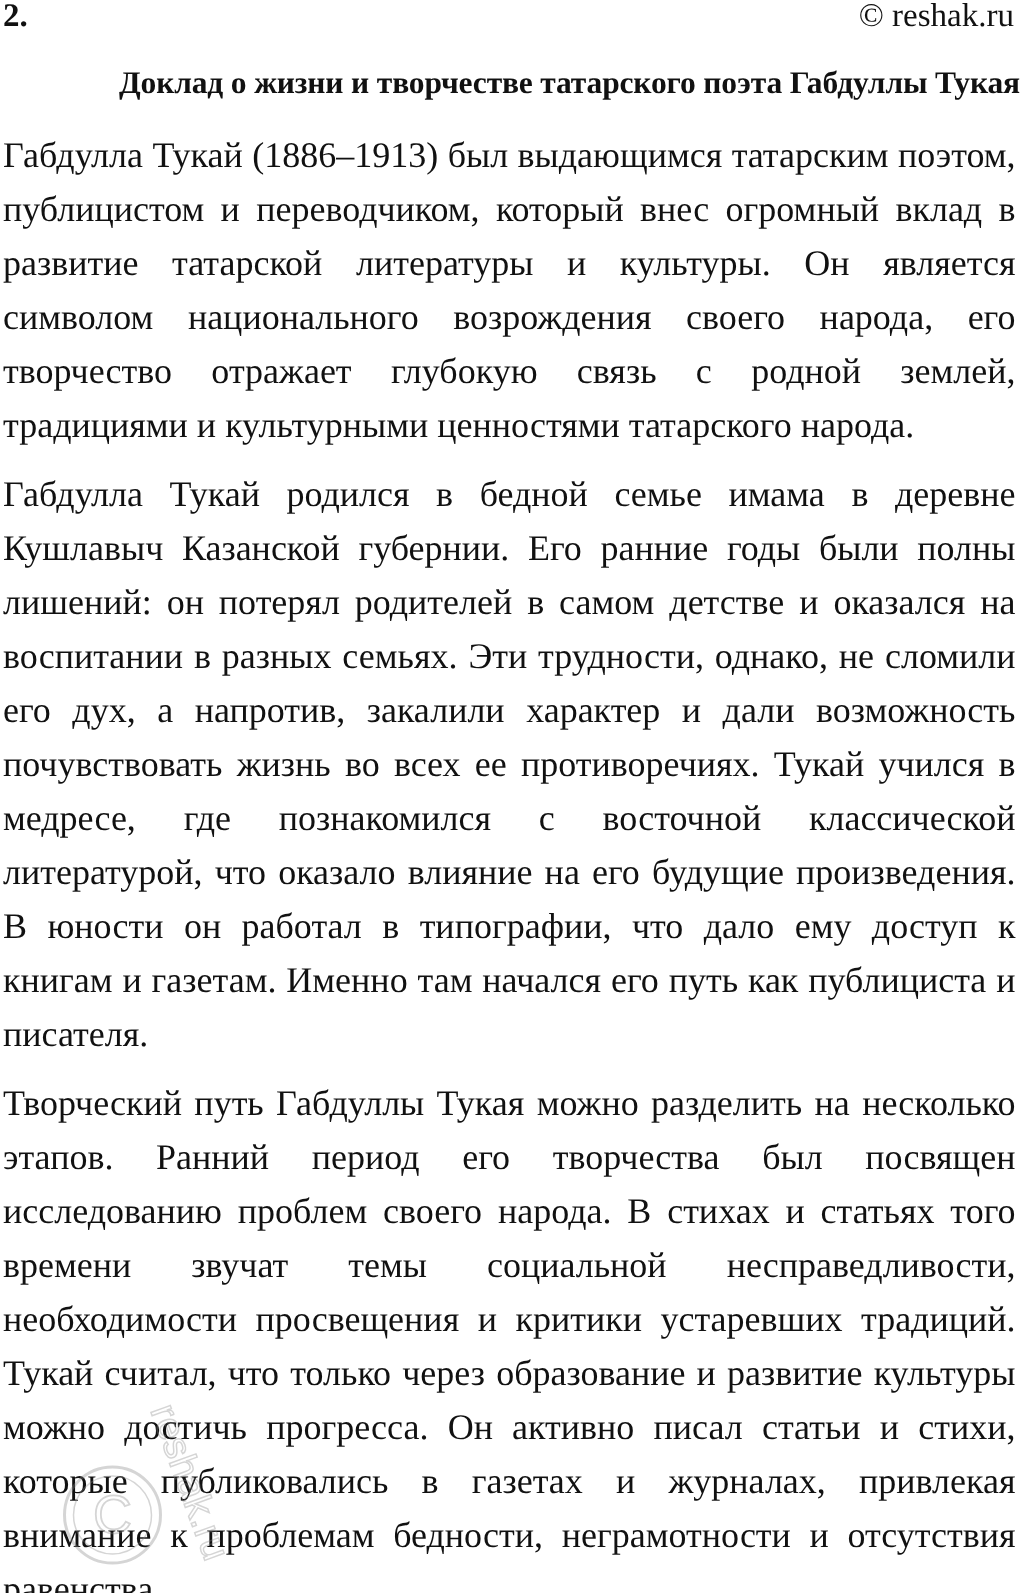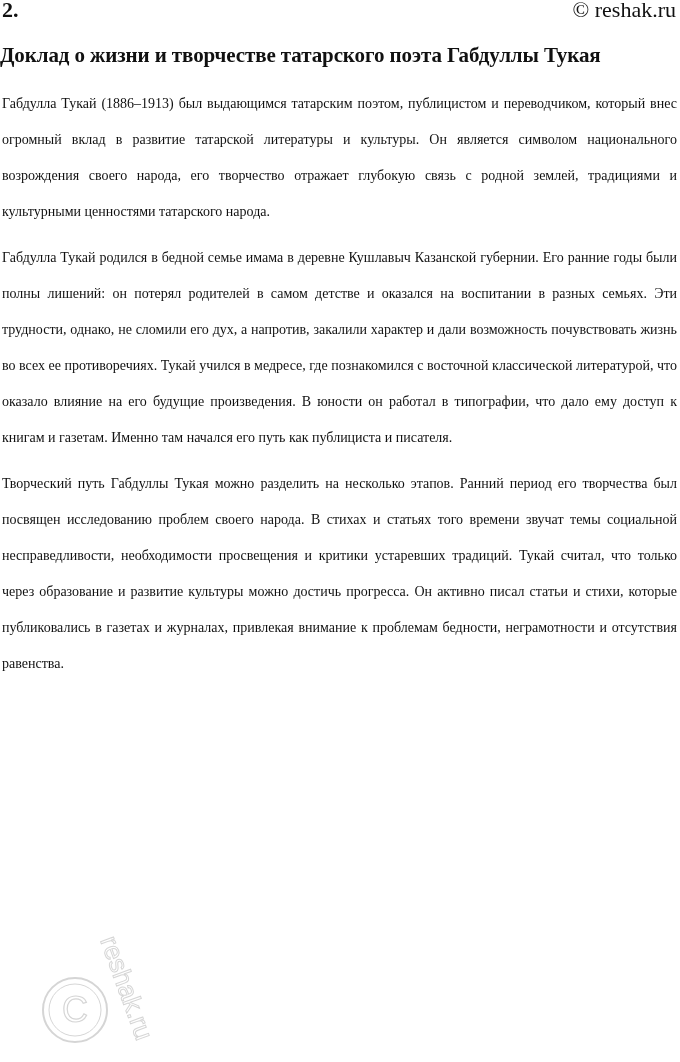--- a/index.html
+++ b/index.html
@@ -1,22 +1,22 @@
 <!DOCTYPE html>
 <html><head>
 <meta charset="utf-8">
 <style>
   html, body { margin: 0; padding: 0; background: #ffffff; }
   body { width: 680px; height: 1062px; overflow: hidden; position: relative; font-family: "Liberation Serif", serif; color: #111; }
   .header { position: absolute; top: 0; left: 0; width: 680px; height: 24px; }
   .num { position: absolute; left: 2px; top: -3px; font-weight: bold; font-size: 22px; }
   .copy { position: absolute; right: 4px; top: -3px; font-size: 22px; }
-  .title { position: absolute; top: 43px; left: 0; width: 680px; text-align: left; font-weight: bold; font-size: 21px; letter-spacing: -0.1px; }
+  .title { position: absolute; top: 43px; left: 0; width: 680px; text-align: right; font-weight: bold; font-size: 21px; letter-spacing: -0.1px; }
   .body { position: absolute; left: 2px; top: 86px; width: 675px; }
-  .p { margin: 0 0 10px 0; font-size: 14px; line-height: 36px; text-align: justify; text-align-last: left; }
+  .p { margin: 0 0 10px 0; font-size: 24px; line-height: 36px; text-align: justify; text-align-last: left; }
   .wm { position: absolute; left: 30px; top: 920px; width: 140px; height: 140px; opacity: 0.35; pointer-events: none; }
 </style>
 </head>
 <body>
 
 <div class="header">
   <span class="num">2.</span>
   <span class="copy">© reshak.ru</span>
 </div>
 

